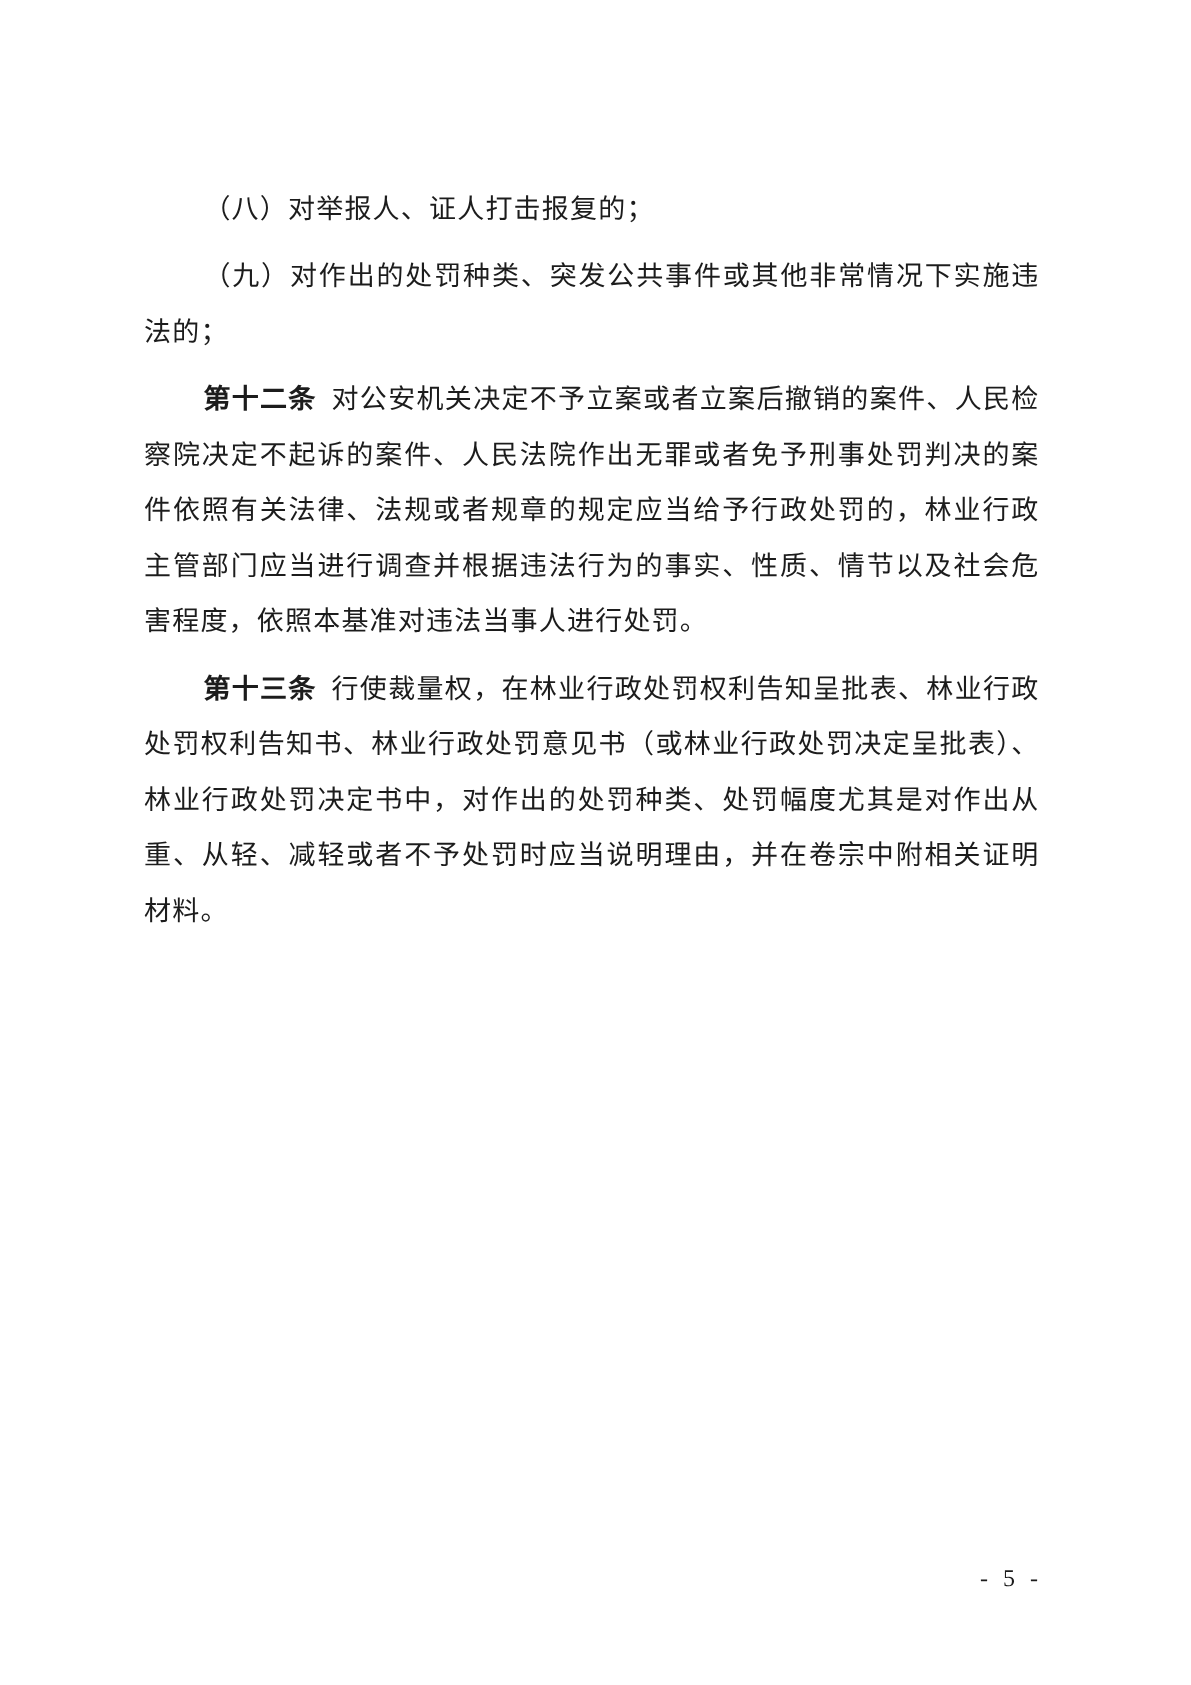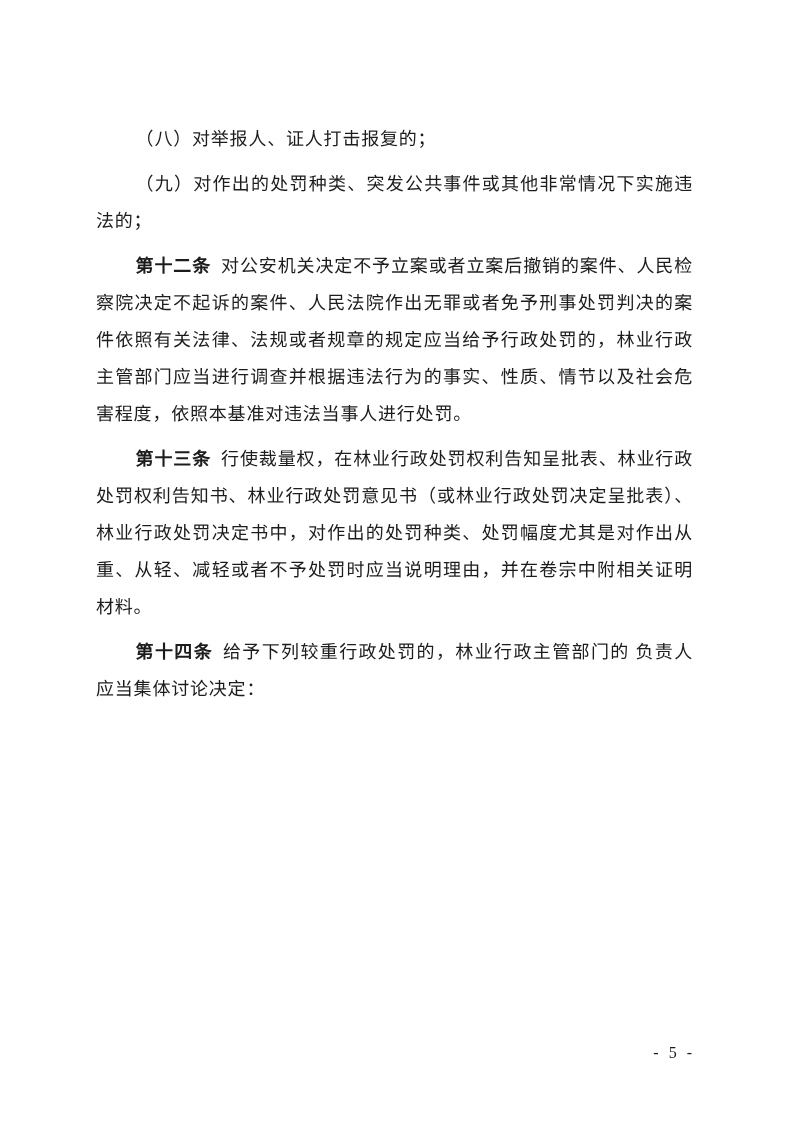--- a/index.html
+++ b/index.html
@@ -53,16 +53,15 @@
   <p class="para"><span>（八）对举报人、证人打击报复的；</span></p>
 
   <p class="para"><span>（九）对作出的处罚种类、突发公共事件或其他非常情况下实施违法的；</span></p>
 
 
 
   <p class="para"><b class="article-no">第十二条</b><span>对公安机关决定不予立案或者立案后撤销的案件、人民检察院决定不起诉的案件、人民法院作出无罪或者免予刑事处罚判决的案件依照有关法律、法规或者规章的规定应当给予行政处罚的，林业行政主管部门应当进行调查并根据违法行为的事实、性质、情节以及社会危害程度，依照本基准对违法当事人进行处罚。</span></p>
 
   <p class="para"><b class="article-no">第十三条</b><span>行使裁量权，在林业行政处罚权利告知呈批表、林业行政处罚权利告知书、林业行政处罚意见书（或林业行政处罚决定呈批表）、林业行政处罚决定书中，对作出的处罚种类、处罚幅度尤其是对作出从重、从轻、减轻或者不予处罚时应当说明理由，并在卷宗中附相关证明材料。</span></p>
 
-  <p class="para"><b class="article-no">第十四条</b><span>给予下列较重行政处罚的，林业行政主管部门的 负责人应当集体讨论决定：</span></p>
 </div>
   <div class="pagenum">- 5 -</div>
 </div>
 
 </body></html>

